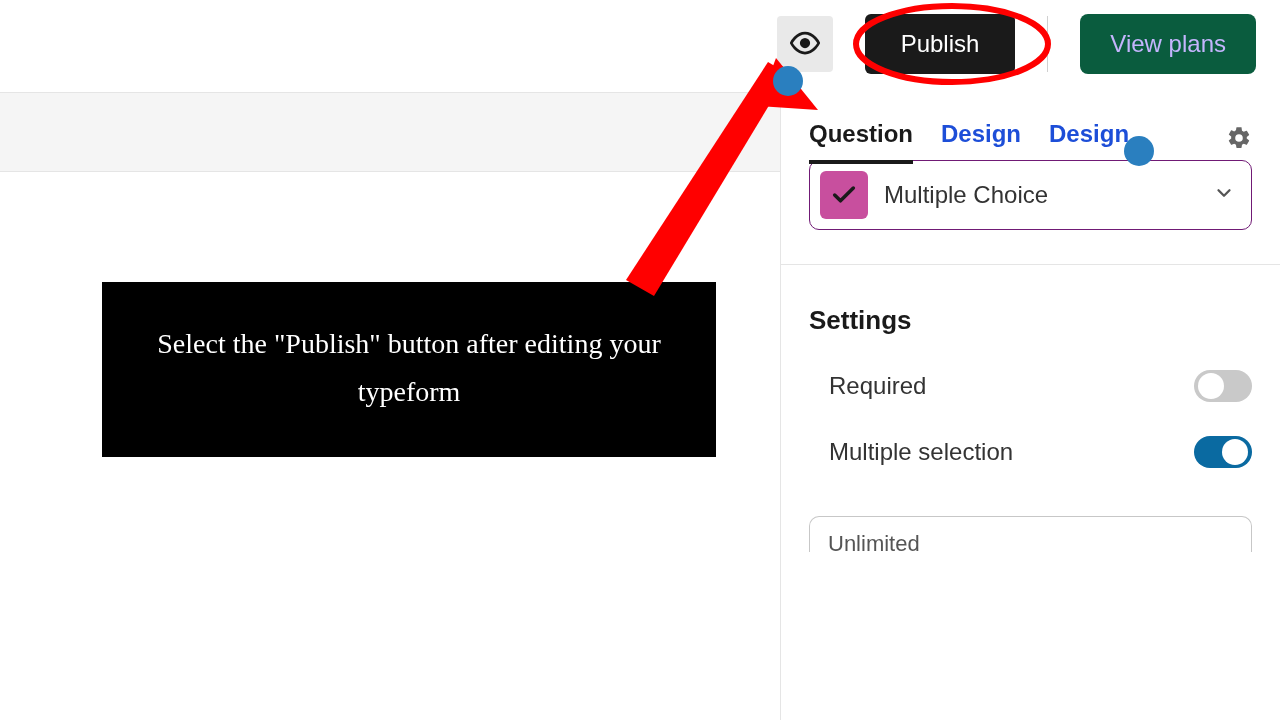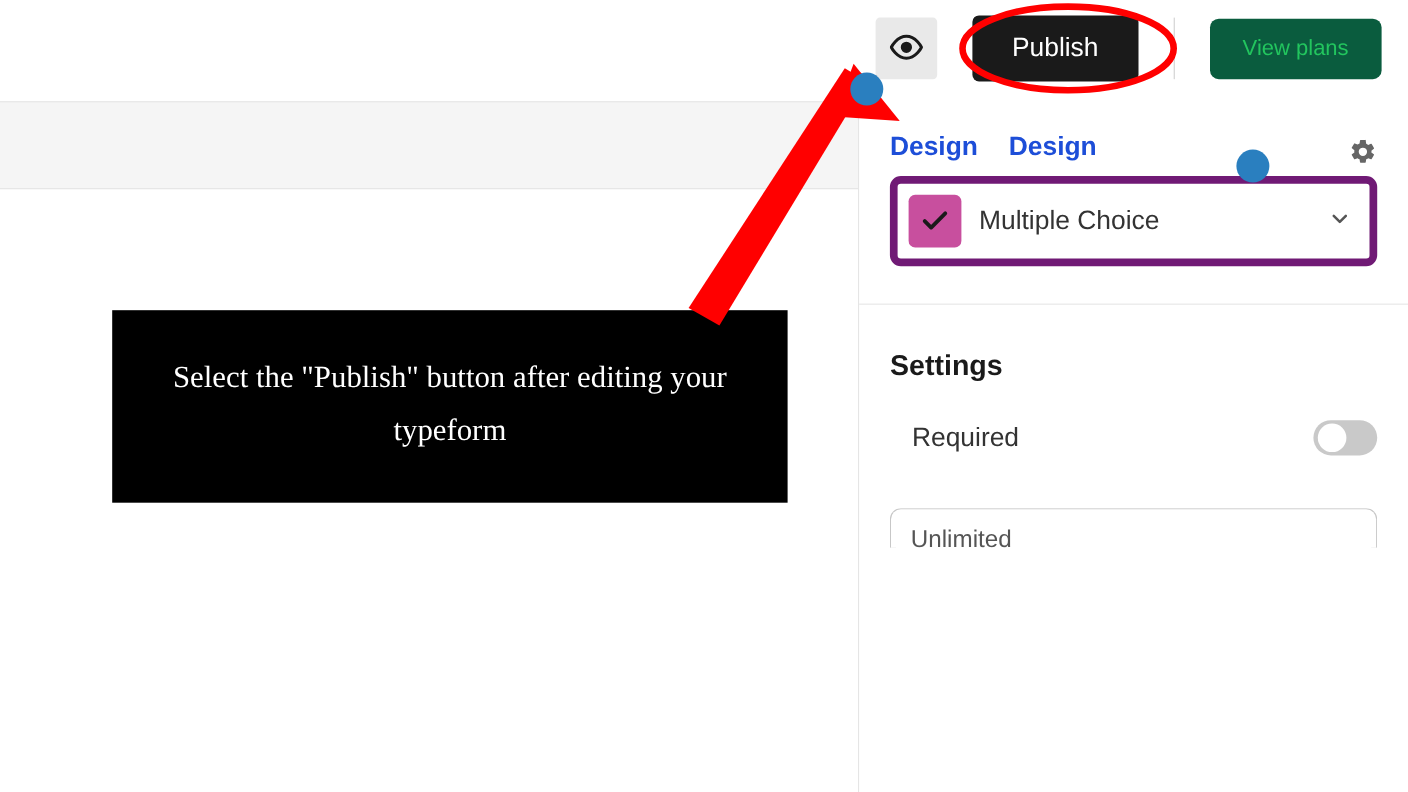--- a/index.html
+++ b/index.html
@@ -48,25 +48,25 @@
       left: -18px;
       top: -14px;
     }
     .vertical-divider {
       width: 1px;
       height: 56px;
       background: #d0d0d0;
     }
     .view-plans-btn {
       background: #0a5c3e;
-      color: #22c55e;
+      color: #c4b5fd;
       border: none;
       border-radius: 8px;
       padding: 16px 30px;
-      font-size: 20px;
+      font-size: 24px;
       font-weight: 500;
       cursor: pointer;
     }
     .header-bar {
       position: absolute;
       top: 92px;
       left: 0;
       width: 780px;
       height: 80px;
       background: #f5f5f5;
@@ -115,21 +115,21 @@
       cursor: pointer;
     }
     .section-heading {
       font-size: 26px;
       font-weight: 700;
       color: #1a1a1a;
       margin-top: 40px;
       margin-bottom: 22px;
     }
     .type-selector {
-      border: 7px solid #701a75;
+      border: 1px solid #701a75;
       border-radius: 10px;
       display: flex;
       align-items: center;
       padding: 10px 16px 10px 10px;
       gap: 16px;
       cursor: pointer;
     }
     .type-icon {
       width: 48px;
       height: 48px;
@@ -248,20 +248,21 @@
   <button class="view-plans-btn">
     <span>View plans</span>
   </button>
 </div>
 
 <div class="header-bar"></div>
 
 <div class="right-panel">
 
   <div class="tabs">
+    <div class="tab active">Question</div>
     <div class="tab">Design</div>
     <div class="tab">Design</div>
     <div class="gear-wrap">
       <span>
         <svg width="26" height="26" viewBox="0 0 24 24" fill="#666">
           <path d="M19.14 12.94a7.49 7.49 0 0 0 .06-.94 7.49 7.49 0 0 0-.06-.94l2.03-1.58a.5.5 0 0 0 .12-.63l-1.92-3.32a.5.5 0 0 0-.6-.22l-2.39.96a7.03 7.03 0 0 0-1.62-.94l-.36-2.54A.5.5 0 0 0 13.9 2h-3.84a.5.5 0 0 0-.49.42l-.36 2.54c-.58.24-1.12.55-1.62.94l-2.39-.96a.5.5 0 0 0-.6.22L2.68 8.48a.5.5 0 0 0 .12.63l2.03 1.58c-.04.31-.06.63-.06.94s.02.63.06.94l-2.03 1.58a.5.5 0 0 0-.12.63l1.92 3.32c.13.22.39.31.6.22l2.39-.96c.5.39 1.04.7 1.62.94l.36 2.54c.04.24.25.42.49.42h3.84c.24 0 .45-.18.49-.42l.36-2.54c.58-.24 1.12-.55 1.62-.94l2.39.96c.21.09.47 0 .6-.22l1.92-3.32a.5.5 0 0 0-.12-.63l-2.03-1.58zM12 15.5A3.5 3.5 0 1 1 12 8.5a3.5 3.5 0 0 1 0 7z"></path>
         </svg>
       </span>
     </div>
   </div>
@@ -285,20 +286,26 @@
 
   <div class="section-heading">Settings</div>
 
   <div class="setting-row">
     <div class="setting-label">Required</div>
     <div class="toggle off">
       <div class="toggle-thumb"></div>
     </div>
   </div>
 
+  <div class="setting-row">
+    <div class="setting-label">Multiple selection</div>
+    <div class="toggle on">
+      <div class="toggle-thumb"></div>
+    </div>
+  </div>
 
   <div class="unlimited-box">
     <span>Unlimited</span>
   </div>
 </div>
 
 <div class="callout">
   <span>Select the "Publish" button after editing your typeform</span>
 </div>
 

